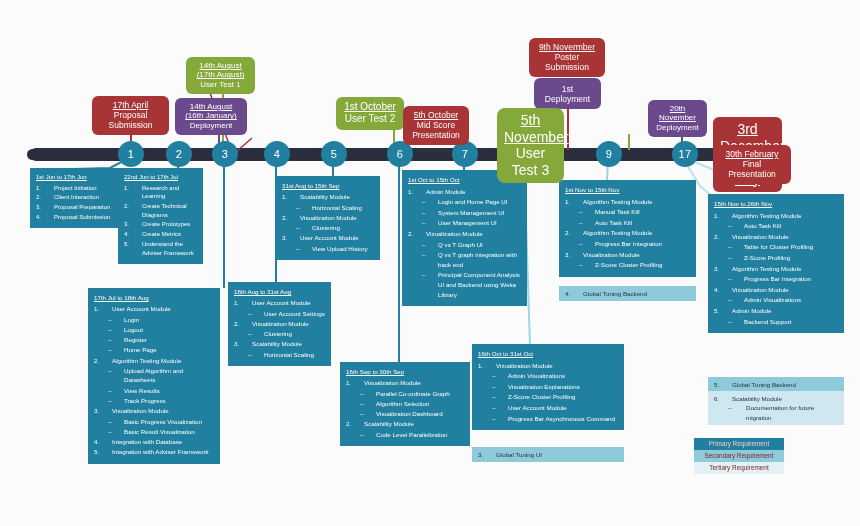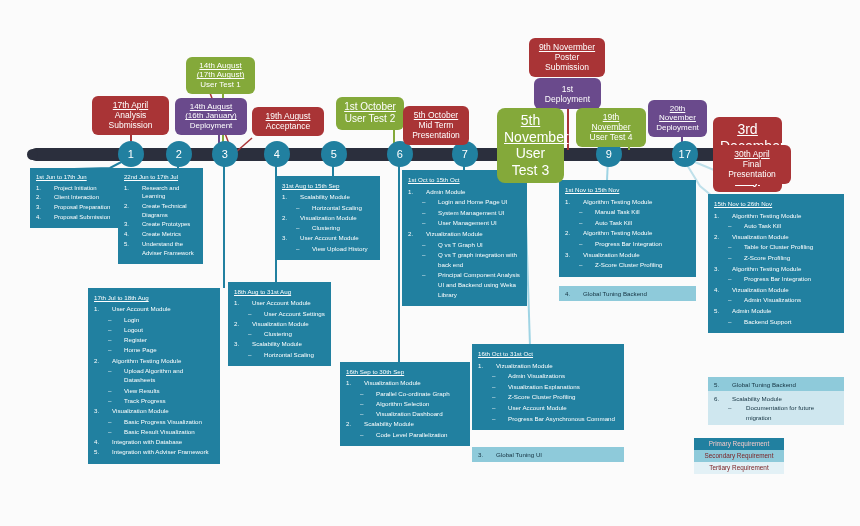--- a/index.html
+++ b/index.html
@@ -160,85 +160,77 @@
   <div class="stem" style="left:218px;top:131px;height:19px;background:#6a4a8c;"></div>
   <div class="stem" style="left:393px;top:124px;height:26px;background:#84a93a;"></div>
   <div class="stem" style="left:459px;top:140px;height:10px;background:#a93436;"></div>
   <div class="stem" style="left:567px;top:100px;height:50px;background:#a93436;"></div>
   <div class="stem" style="left:552px;top:134px;height:16px;background:#84a93a;"></div>
   <div class="stem" style="left:628px;top:134px;height:16px;background:#84a93a;"></div>
   <div class="stem" style="left:681px;top:133px;height:17px;background:#6a4a8c;"></div>
 
   <div class="ms red" style="left:92px;top:96px;width:77px;font-size:8.5px;">
     <span class="d">17th April</span>
-    <span class="t">Analysis</span>
+    <span class="t">Proposal</span>
     <span class="t">Submission</span>
   </div>
 
   <div class="ms green" style="left:186px;top:57px;width:69px;font-size:8px;">
     <span class="d">14th August</span>
     <span class="d">(17th August)</span>
     <span class="t">User Test 1</span>
   </div>
 
   <div class="ms purple" style="left:175px;top:98px;width:72px;font-size:8px;">
     <span class="d">14th August</span>
     <span class="d">(16th January)</span>
     <span class="t">Deployment</span>
   </div>
 
-  <div class="ms red" style="left:252px;top:107px;width:72px;font-size:8.5px;">
-    <span class="d">19th August</span>
-    <span class="t">Acceptance</span>
-  </div>
 
   <div class="ms green" style="left:336px;top:97px;width:68px;font-size:10px;">
     <span class="d">1st October</span>
     <span class="t">User Test 2</span>
   </div>
 
   <div class="ms red" style="left:403px;top:106px;width:66px;font-size:8.5px;">
     <span class="d">5th October</span>
-    <span class="t">Mid Term</span>
+    <span class="t">Mid Score</span>
     <span class="t">Presentation</span>
   </div>
 
   <div class="ms red" style="left:529px;top:38px;width:76px;font-size:8.5px;">
     <span class="d">9th Novermber</span>
     <span class="t">Poster</span>
     <span class="t">Submission</span>
   </div>
 
   <div class="ms purple" style="left:534px;top:78px;width:67px;font-size:8.5px;padding-top:6px;">
     <span class="t">1st</span>
     <span class="t">Deployment</span>
   </div>
 
   <div class="ms green" style="left:497px;top:108px;width:67px;font-size:14px;border-radius:8px;">
     <span class="d">5th November</span>
     <span class="t">User Test 3</span>
   </div>
 
-  <div class="ms green" style="left:576px;top:108px;width:70px;font-size:8.5px;">
-    <span class="d">19th November</span>
-    <span class="t">User Test 4</span>
-  </div>
 
   <div class="ms purple" style="left:648px;top:100px;width:59px;font-size:8px;">
     <span class="d">20th November</span>
     <span class="t">Deployment</span>
   </div>
 
   <div class="ms red" style="left:713px;top:117px;width:69px;font-size:14px;text-decoration:underline;">
     <span class="d">3rd December</span>
     <span class="t">Final Day</span>
   </div>
 
   <div class="ms red" style="left:713px;top:145px;width:78px;font-size:8.5px;">
-    <span class="d">30th April</span>
+    <span class="d">30th February</span>
     <span class="t">Final</span>
     <span class="t">Presentation</span>
   </div>
 
   <div class="card" style="left:30px;top:168px;width:88px;font-size:6px;line-height:1.45;">
     <span class="hdr">1st Jun to 17th Jun</span>
     <ol>
       <li class="lvl1">
           <span class="num">1.</span>
           <span class="txt">Project Initiation</span>

